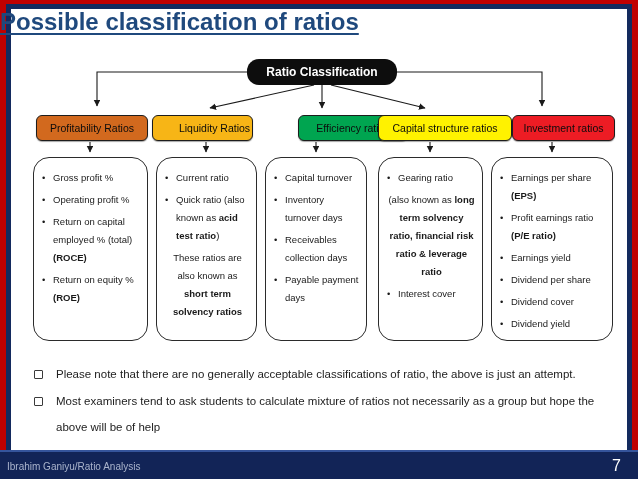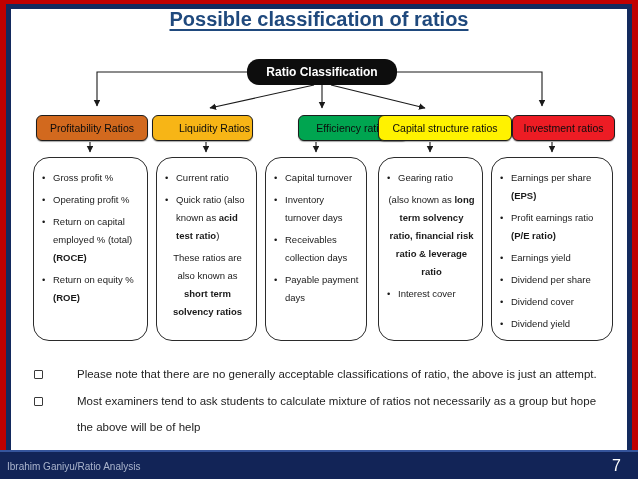--- a/index.html
+++ b/index.html
@@ -3,22 +3,22 @@
 <meta charset="utf-8">
 <style>
   * { margin:0; padding:0; box-sizing:border-box; }
   body { font-family:"Liberation Sans", sans-serif; background:#888; }
   .canvas { position:relative; width:638px; height:479px; overflow:hidden; background:#fff; }
 
   .red-frame  { position:absolute; inset:0; background:#C00000; }
   .navy-frame { position:absolute; top:4px; left:6px; width:626px; height:475px; background:#132A5E; }
   .white-slide{ position:absolute; top:9px; left:11px; width:616px; height:441px; background:#ffffff; }
 
-  .title { position:absolute; top:8px; left:0; width:638px; text-align:center;
-           font-size:20px; font-weight:bold; color:#1F497D;
+  .title { position:absolute; top:8px; left:0; width:638px; text-align:left;
+           font-size:24px; font-weight:bold; color:#1F497D;
            text-decoration:underline; text-underline-offset:3px; }
 
   .connectors { position:absolute; top:0; left:0; width:638px; height:479px; pointer-events:none; }
 
   .root-box { position:absolute; left:247px; top:59px; width:150px; height:26px;
               background:#0d0d0d; border-radius:12px; color:#fff; font-weight:bold;
               font-size:12px; text-align:center; line-height:26px; }
 
   .cat { position:absolute; top:115px; height:26px; border:1px solid #1d1d1d; border-radius:6px;
          display:flex; align-items:center; justify-content:center;
@@ -39,21 +39,21 @@
   .card-3 { left:378px; width:105px; }
   .card-4 { left:491px; width:122px; }
 
   .card-item { display:flex; margin-bottom:4px; }
   .card-item .dot { width:11px; flex-shrink:0; }
   .card-item .txt { flex:1; }
   .card-item.center { display:block; text-align:center; margin-bottom:4px; }
   .b { font-weight:bold; }
 
   .notes { position:absolute; left:34px; top:362px; width:578px; }
-  .note-row { display:flex; font-size:11.5px; color:#222; line-height:2.25; margin-bottom:1px;gap:21px; }
+  .note-row { display:flex; font-size:11.5px; color:#222; line-height:2.25; margin-bottom:1px; }
   .note-row .sq { width:9px; height:9px; border:1.5px solid #3a3a3a; border-radius:1px;
                   flex-shrink:0; margin-top:8px; margin-right:13px; }
 
   .footer { position:absolute; left:0; bottom:0; width:638px; height:29px;
             background:#122457; border-top:2px solid #35549b; }
   .footer-left { position:absolute; left:7px; bottom:7px; font-size:10px; color:#aab4cc; }
   .footer-page { position:absolute; right:17px; bottom:4px; font-size:16px; color:#ffffff; }
 </style>
 </head>
 <body>

